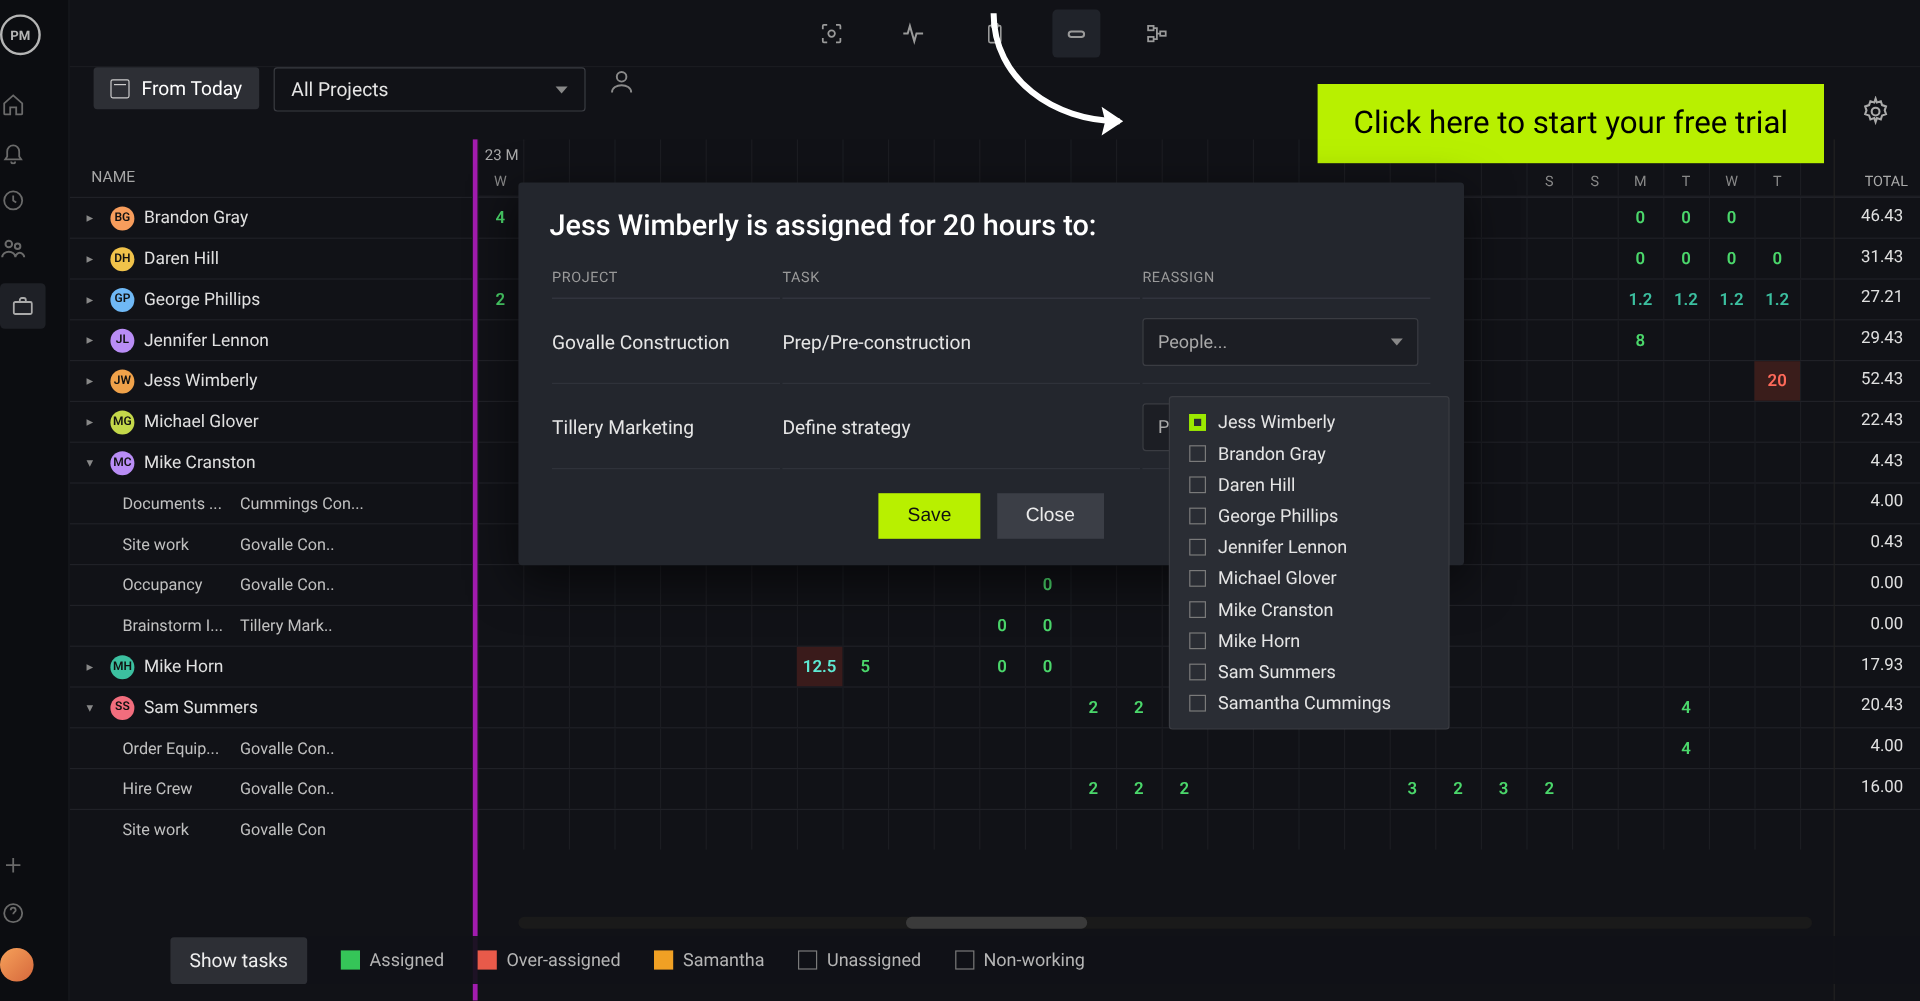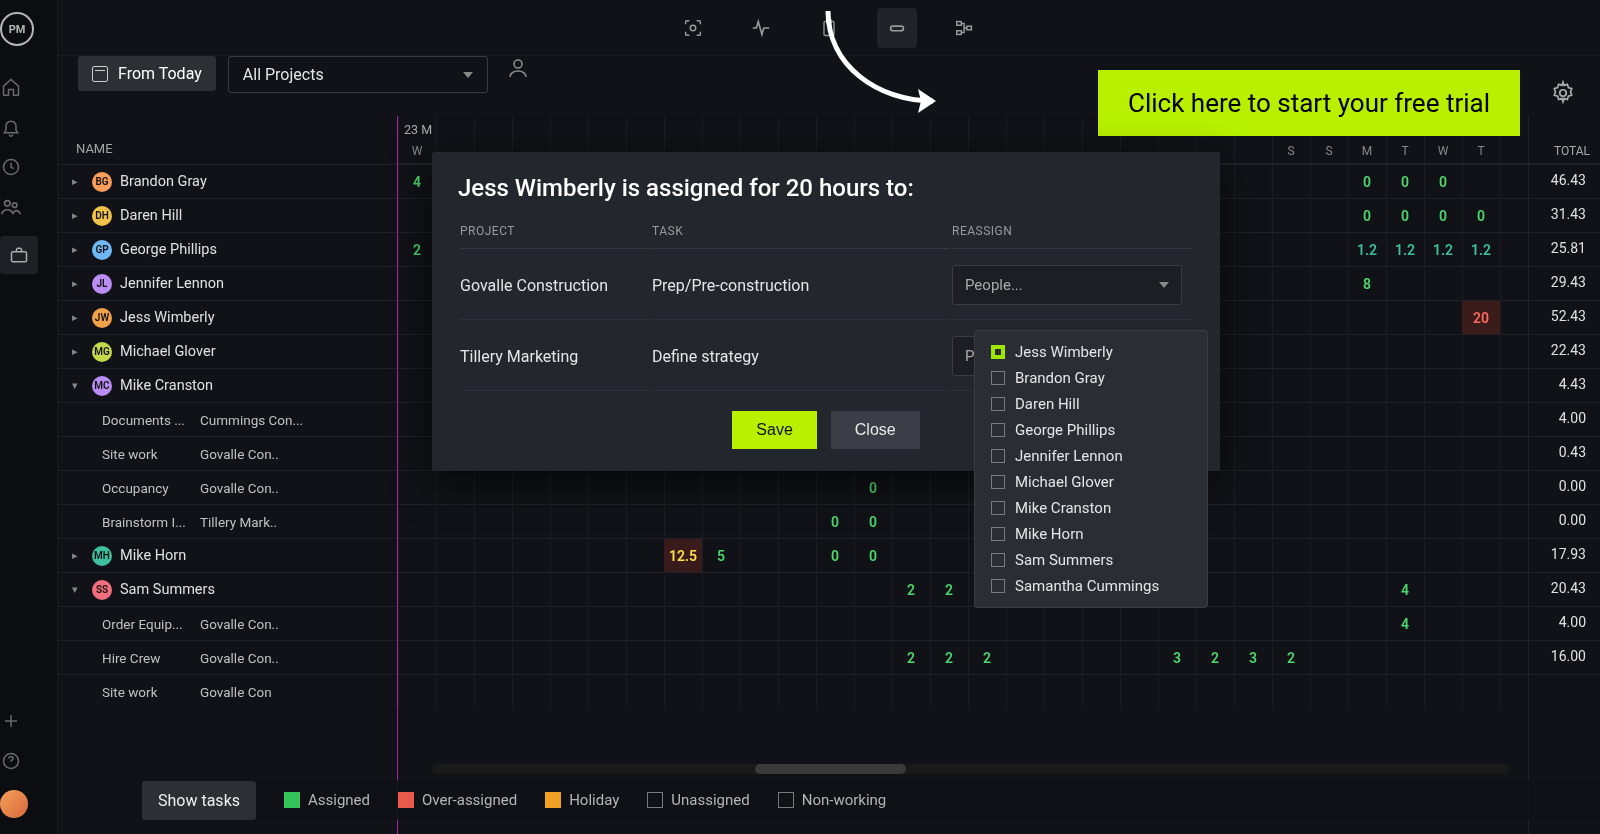--- a/index.html
+++ b/index.html
@@ -126,21 +126,21 @@
   pointer-events: none;
 }
 
 
 .grid-wrap {
   display: flex; flex: 1;
   overflow: hidden;
 }
 .left-col {
   width: 340px;
-  border-right: 1px solid #a21caf;
+  border-right: 4px solid #a21caf;
 }
 .col-header {
   height: 48px; padding: 8px 18px;
   color: #a5a5a5; font-size: 13px;
   display: flex; align-items: flex-end;
 }
 .person-row, .task-row {
   height: 34px; display:flex; align-items:center;
   padding-left: 14px; gap: 8px;
   border-top: 1px solid #202127;
@@ -165,21 +165,21 @@
 .grid-row {
   height: 34px; border-top:1px solid #202127; position:relative;
 }
 .cell {
   position:absolute; top:0; height:100%;
   display:flex;align-items:center;justify-content:center;
   font-size:14px; font-weight:600;
 }
 .green { color:#4bd76b; }
 .teal { color:#3cc0a0;}
-.red { color:#fde047; background:#3a1b1b;}
+.red { color:#5eead4; background:#3a1b1b;}
 .red2 { color:#ff6a5a; background:#3a1d1b; }
 .total-col {
   position:absolute; right:0; top:0; bottom:0; width:72px;
   border-left:1px solid #222;
 }
 .total-header{position:absolute;top:28px;right:10px;color:#aaa;font-size:12px;}
 .total-cell { position:absolute; right:14px; text-align:right;color:#e0e0e0;font-size:14px;}
 
 
 .modal {
@@ -1030,21 +1030,21 @@
               <div class="head-line" style="left: 950px;"></div>
               <div class="head-line" style="left: 988px;"></div>
               <div class="head-line" style="left: 1026px;"></div>
               <div class="head-line" style="left: 1064px;"></div>
               <div class="head-line" style="left: 1102px;"></div>
             </div>
           </div>
         <div class="total-col" id="total-col">
             <div class="total-cell" style="top: 56px;">46.43</div>
             <div class="total-cell" style="top: 90px;">31.43</div>
-            <div class="total-cell" style="top: 124px;">25.81</div>
+            <div class="total-cell" style="top: 124px;">27.21</div>
             <div class="total-cell" style="top: 158px;">29.43</div>
             <div class="total-cell" style="top: 192px;">52.43</div>
             <div class="total-cell" style="top: 226px;">22.43</div>
             <div class="total-cell" style="top: 260px;">4.43</div>
             <div class="total-cell" style="top: 294px;">4.00</div>
             <div class="total-cell" style="top: 328px;">0.43</div>
             <div class="total-cell" style="top: 362px;">0.00</div>
             <div class="total-cell" style="top: 396px;">0.00</div>
             <div class="total-cell" style="top: 430px;">17.93</div>
             <div class="total-cell" style="top: 464px;">20.43</div>
@@ -1145,21 +1145,21 @@
           <div class="legend-item">
             <span class="sq" style="background: rgb(53, 197, 88);"></span>
             <span>Assigned</span>
           </div>
           <div class="legend-item">
             <span class="sq" style="background: rgb(232, 90, 74);"></span>
             <span>Over-assigned</span>
           </div>
           <div class="legend-item">
             <span class="sq" style="background: rgb(240, 160, 36);"></span>
-            <span>Holiday</span>
+            <span>Samantha</span>
           </div>
           <div class="legend-item">
             <span class="sq" style="border: 1.5px solid rgb(122, 122, 122);"></span>
             <span>Unassigned</span>
           </div>
           <div class="legend-item">
             <span class="sq" style="border: 1.5px solid rgb(122, 122, 122);"></span>
             <span>Non-working</span>
           </div>
         </div>

